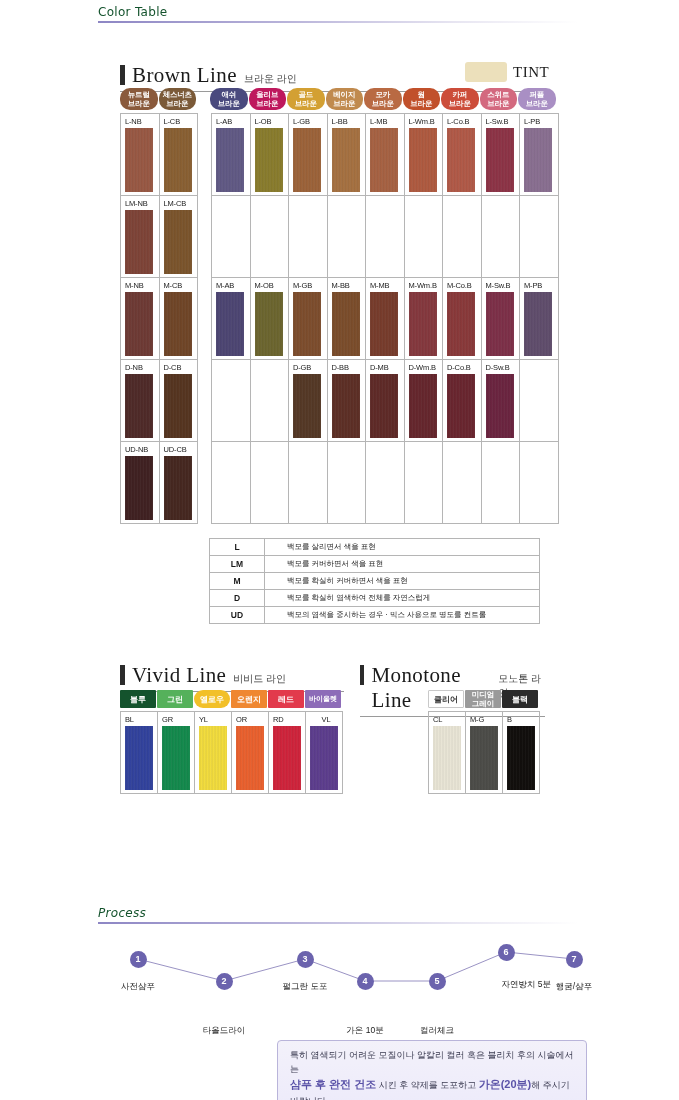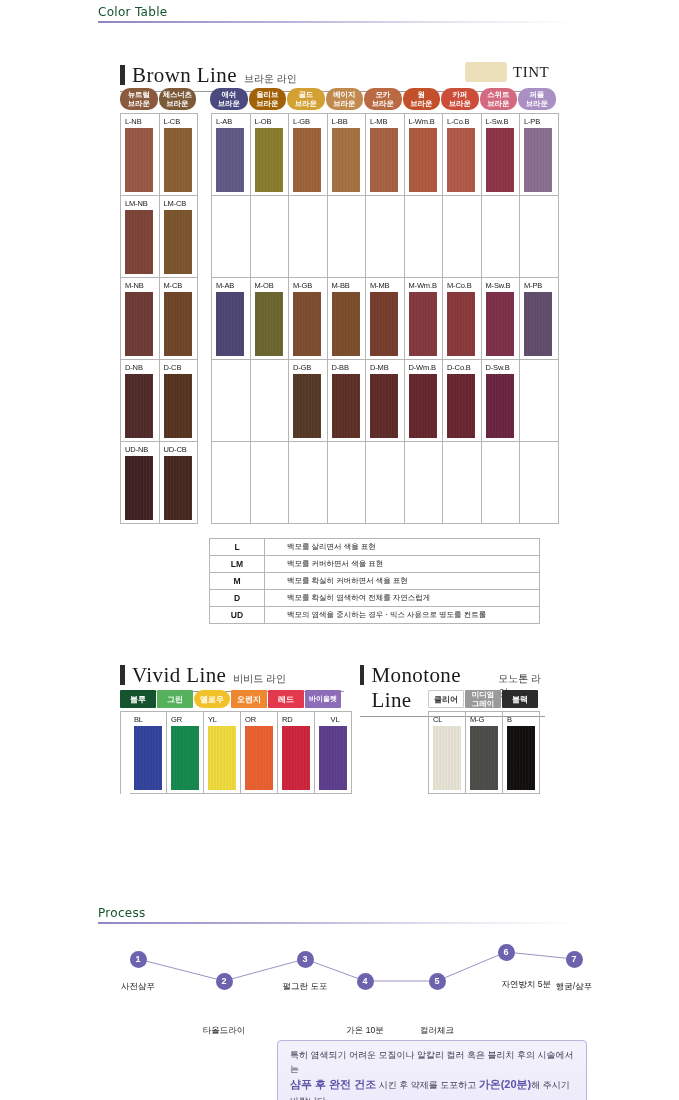--- a/index.html
+++ b/index.html
@@ -121,21 +121,21 @@
         <span>브라운</span>
       </div>
       <div class="hdr-cell" style="background: rgb(123, 90, 56); width: 37.5px;">
         <span>체스너츠</span>
         <span>브라운</span>
       </div>
       <div class="hdr-cell" style="background: rgb(74, 74, 126); width: 37.5px; margin-left: 13px;">
         <span>애쉬</span>
         <span>브라운</span>
       </div>
-      <div class="hdr-cell" style="background: #a16207; width: 37.5px;">
+      <div class="hdr-cell" style="background: #be185d; width: 37.5px;">
         <span>올리브</span>
         <span>브라운</span>
       </div>
       <div class="hdr-cell" style="background: rgb(211, 160, 51); width: 37.5px;">
         <span>골드</span>
         <span>브라운</span>
       </div>
       <div class="hdr-cell" style="background: rgb(192, 138, 78); width: 37.5px;">
         <span>베이지</span>
         <span>브라운</span>
@@ -423,21 +423,21 @@
     <div class="small-hdr-row">
       <div class="small-hdr" style="background: #14532d; width: 36px;">블루</div>
       <div class="small-hdr" style="background: rgb(85, 177, 91); width: 36px;">그린</div>
       <div class="small-hdr" style="background: rgb(242, 192, 41); width: 36px; border-radius: 9px;">옐로우</div>
       <div class="small-hdr" style="background: rgb(239, 135, 49); width: 36px;">오렌지</div>
       <div class="small-hdr" style="background: rgb(226, 58, 76); width: 36px;">레드</div>
       <div class="small-hdr" style="background: rgb(141, 108, 184); width: 36px; font-size: 7px;">바이올렛</div>
     </div>
     <div class="grid" style="margin-top: 3px;">
       <div class="grid-row">
-        <div class="cell" style="width: 37px; height: 82px; margin-left: 9px;">
+        <div class="cell" style="width: 37px; height: 82px;">
           <span class="code">BL</span>
           <span class="sw" style="background: repeating-linear-gradient(to right, rgba(255, 255, 255, 0.12) 0px, rgba(0, 0, 0, 0.12) 1px, rgba(255, 255, 255, 0.05) 2px, rgba(0, 0, 0, 0.04) 3px), rgb(46, 63, 158);"></span>
         </div>
         <div class="cell" style="width: 37px; height: 82px;">
           <span class="code">GR</span>
           <span class="sw" style="background: repeating-linear-gradient(to right, rgba(255, 255, 255, 0.12) 0px, rgba(0, 0, 0, 0.12) 1px, rgba(255, 255, 255, 0.05) 2px, rgba(0, 0, 0, 0.04) 3px), rgb(14, 138, 74);"></span>
         </div>
         <div class="cell" style="width: 37px; height: 82px;">
           <span class="code">YL</span>
           <span class="sw" style="background: repeating-linear-gradient(to right, rgba(255, 255, 255, 0.12) 0px, rgba(0, 0, 0, 0.12) 1px, rgba(255, 255, 255, 0.05) 2px, rgba(0, 0, 0, 0.04) 3px), rgb(247, 224, 58);"></span>
@@ -486,21 +486,21 @@
           <span class="sw" style="background: repeating-linear-gradient(to right, rgba(255, 255, 255, 0.1) 0px, rgba(0, 0, 0, 0.1) 1px, rgba(255, 255, 255, 0.04) 2px, rgba(0, 0, 0, 0.03) 3px), rgb(74, 74, 70);"></span>
         </div>
         <div class="cell" style="width: 37px; height: 82px;">
           <span class="code">B</span>
           <span class="sw" style="background: repeating-linear-gradient(to right, rgba(255, 255, 255, 0.1) 0px, rgba(0, 0, 0, 0.1) 1px, rgba(255, 255, 255, 0.04) 2px, rgba(0, 0, 0, 0.03) 3px), rgb(13, 10, 8);"></span>
         </div>
       </div>
     </div>
   </div>
 
-<div class="sec-head" style="left:98px; top:906px; width:480px;">
+<div class="sec-head" style="left:98px; top:906px; width:480px;font-style:italic;">
   <div class="txt">Process</div>
   <div class="rule"></div>
 </div>
 
 <div id="process-graph" style="left:100px; top:945px; width:500px; height:70px;">
   <svg width="500" height="70" style="position:absolute;left:0;top:0;">
     <polyline id="proc-line" fill="none" stroke="#9a93c4" stroke-width="1" points="38,14 124,36 205,14 265,36 337,36 406,7 474,14"></polyline>
   </svg>
 <div class="node" style="left: 29.5px; top: 5.5px; background: rgb(107, 99, 173);">1</div>
     <div class="node-label" style="top: 36px; left: -7px; width: 90px; transform: none; margin-left: 0px; text-align: center;">사전샴푸</div>

